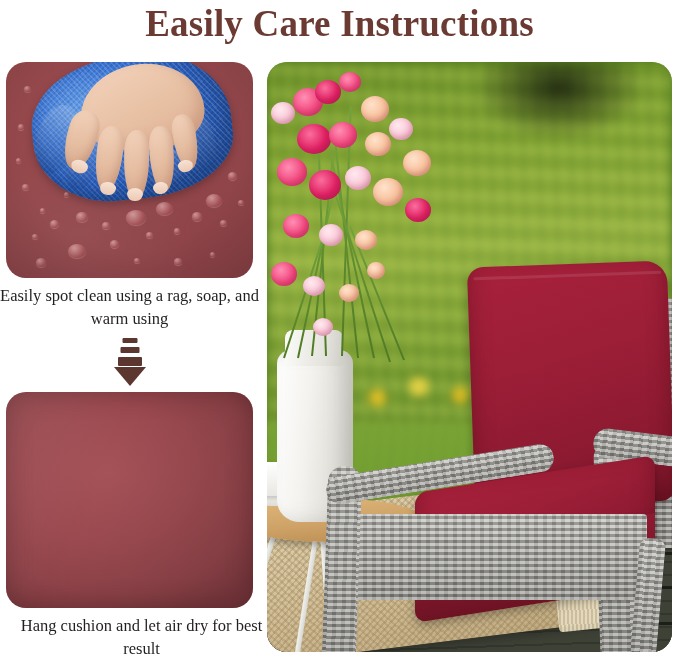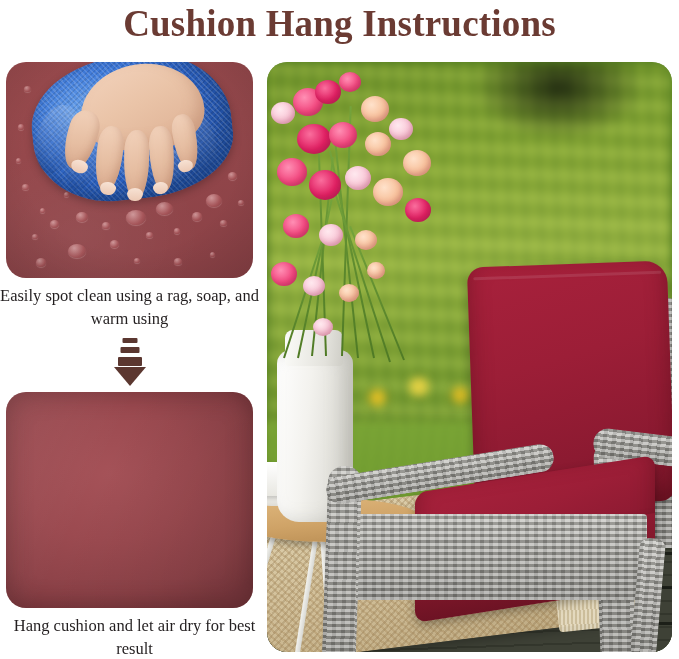--- a/index.html
+++ b/index.html
@@ -117,21 +117,21 @@
   
   .caption {
     position: absolute;
     text-align: center;
     font-family: "Liberation Serif", "DejaVu Serif", serif;
     font-size: 16.5px;
     line-height: 23px;
     color: #231f20;
   }
   #caption-wipe { left: 0; top: 284px; width: 259px; }
-  #caption-dry  { left: 5px; top: 614px; width: 259px; }
+  #caption-dry  { left: 12px; top: 614px; width: 259px; }
 
   
   #arrow-down {
     position: absolute;
     left: 112px;
     top: 338px;
     width: 36px;
     height: 48px;
   }
   #arrow-down .bar {
@@ -413,21 +413,21 @@
     height: 72px;
     border-radius: 0 0 12px 12px;
     transform: skewY(-9deg);
     background: linear-gradient(180deg, #8d1a31 0%, #7d1729 60%, #6d1324 100%);
     box-shadow: 0 4px 10px rgba(0,0,0,0.3);
   }
 </style>
 </head>
 <body>
 
-<div id="page-title">Cushion Hang Instructions</div>
+<div id="page-title">Easily Care Instructions</div>
 
 <div id="panel-wipe" class="photo-card">
 
   <div class="droplet" style="left:16px;  top:122px; width:7px;  height:6px;"></div>
   <div class="droplet" style="left:34px;  top:146px; width:5px;  height:5px;"></div>
   <div class="droplet" style="left:44px;  top:158px; width:9px;  height:8px;"></div>
   <div class="droplet" style="left:26px;  top:172px; width:6px;  height:5px;"></div>
   <div class="droplet" style="left:58px;  top:130px; width:5px;  height:5px;"></div>
   <div class="droplet" style="left:70px;  top:150px; width:12px; height:10px;"></div>
   <div class="droplet" style="left:88px;  top:124px; width:6px;  height:6px;"></div>

